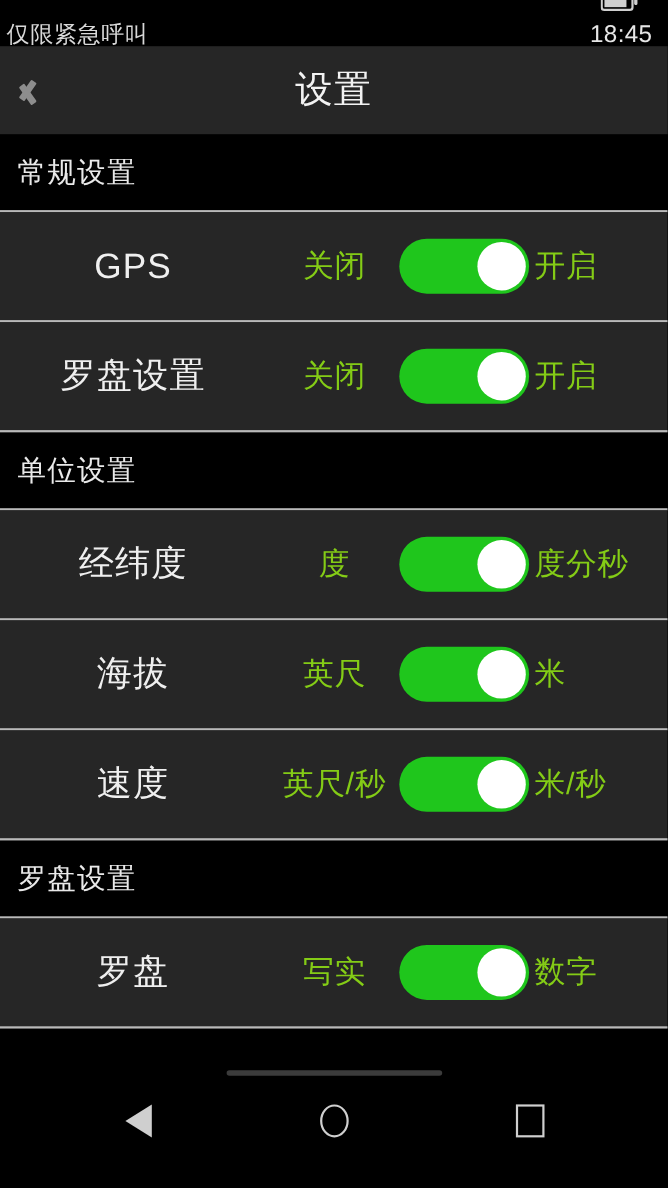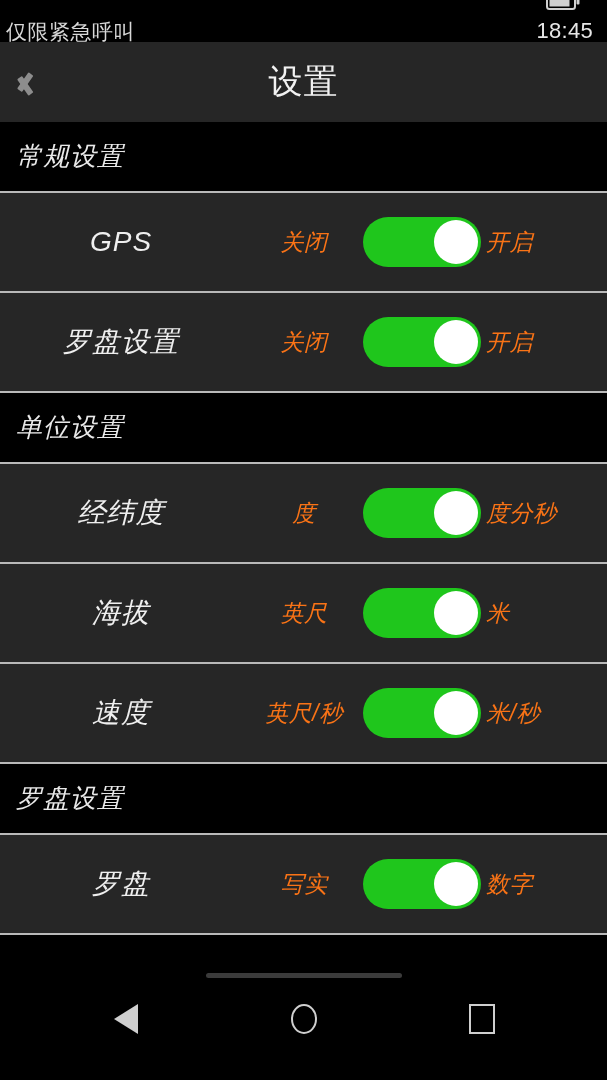--- a/index.html
+++ b/index.html
@@ -101,21 +101,20 @@
     color: #f2f2f2;
     letter-spacing: 1px;
     pointer-events: none;
   }
 
   
   .list {
     flex: 1 1 auto;
     background: #000;
     overflow: hidden;
-    font-style: italic;
   }
   .section-header {
     height: 71px;
     background: #000;
     display: flex;
     align-items: center;
     padding-left: 16px;
     box-sizing: border-box;
     font-size: 26px;
     color: #e9e9e9;
@@ -127,29 +126,29 @@
     background: #262626;
     display: flex;
     align-items: center;
     box-sizing: border-box;
     border-bottom: 2px solid #b9b9b9;
     position: relative;
   }
   .row-label {
     width: 250px;
     text-align: center;
-    font-size: 28px;
+    font-size: 32px;
     color: #efefef;
     letter-spacing: 1px;
     box-sizing: border-box;
     padding-right: 8px;
   }
   .opt {
-    font-size: 23px;
-    color: #f97316;
+    font-size: 28px;
+    color: #84cc16;
     letter-spacing: 0.5px;
     white-space: nowrap;
   }
   .opt-left {
     width: 108px;
     text-align: center;
   }
   .opt-right {
     width: 110px;
     text-align: left;

